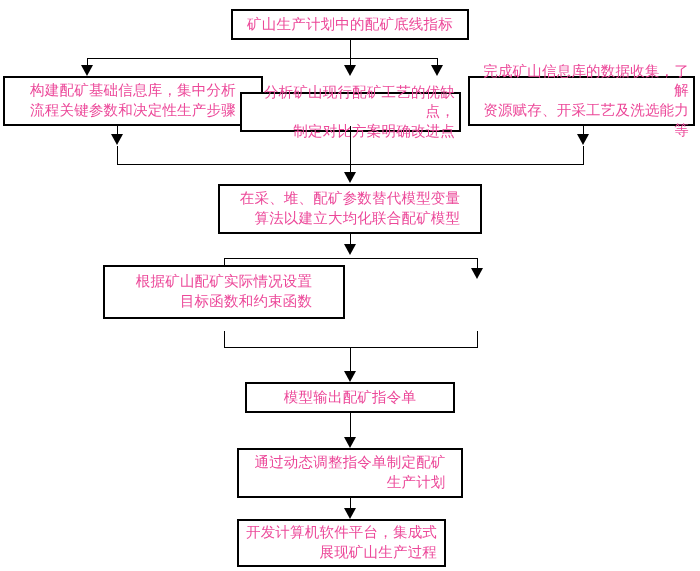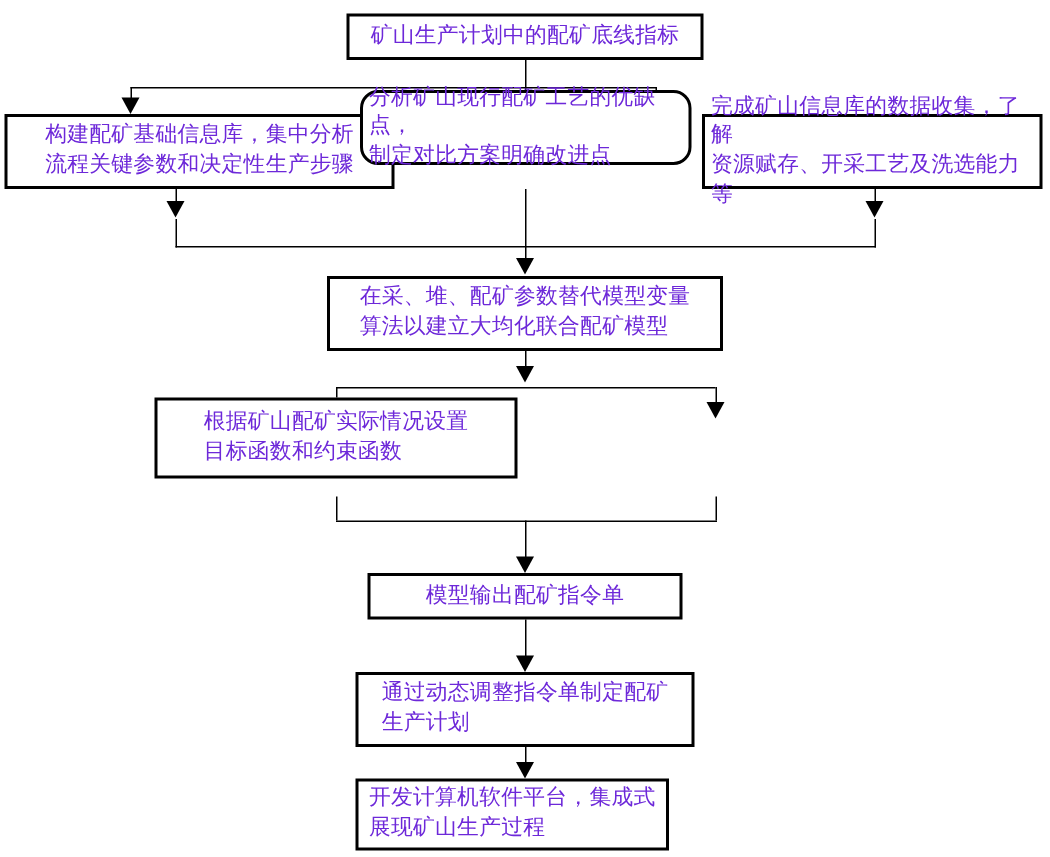--- a/index.html
+++ b/index.html
@@ -18,24 +18,24 @@
     overflow: hidden;
   }
   .node {
     position: absolute;
     box-sizing: border-box;
     border: 2px solid #000000;
     background: #ffffff;
     display: flex;
     align-items: center;
     justify-content: center;
-    text-align: left;
+    text-align: right;
     font-size: 14.5px;
     line-height: 1.35;
-    color: #6d28d9;
+    color: #ec4899;
     letter-spacing: 0.2px;
     padding: 2px 4px;
   }
   .node .txt {
     display: block;
     white-space: pre-line;
   }
   
   .vline {
     position: absolute;
@@ -75,21 +75,21 @@
   <div class="vline" style="left:350px; top:58px; width:1px; height:9px;"></div>
   <div class="arrow" style="left:344px; top:65px;"></div>
 
   <div class="vline" style="left:437px; top:58px; width:1px; height:9px;"></div>
   <div class="arrow" style="left:431px; top:65px;"></div>
 
   <div class="node" style="left:3px; top:76px; width:260px; height:50px;">
     <span class="txt">构建配矿基础信息库，集中分析
 流程关键参数和决定性生产步骤</span>
   </div>
-  <div class="node" style="left:240px; top:60px; width:221px; height:50px;border-radius:12px;">
+  <div class="node" style="left:240px; top:92px; width:221px; height:40px;">
     <span class="txt">分析矿山现行配矿工艺的优缺点，
 制定对比方案明确改进点</span>
   </div>
   <div class="node" style="left:468px; top:76px; width:227px; height:50px;">
     <span class="txt">完成矿山信息库的数据收集，了解
 资源赋存、开采工艺及洗选能力等</span>
   </div>
 
   <div class="vline" style="left:117px; top:126px; width:1px; height:10px;"></div>
   <div class="arrow" style="left:111px; top:134px;"></div>

